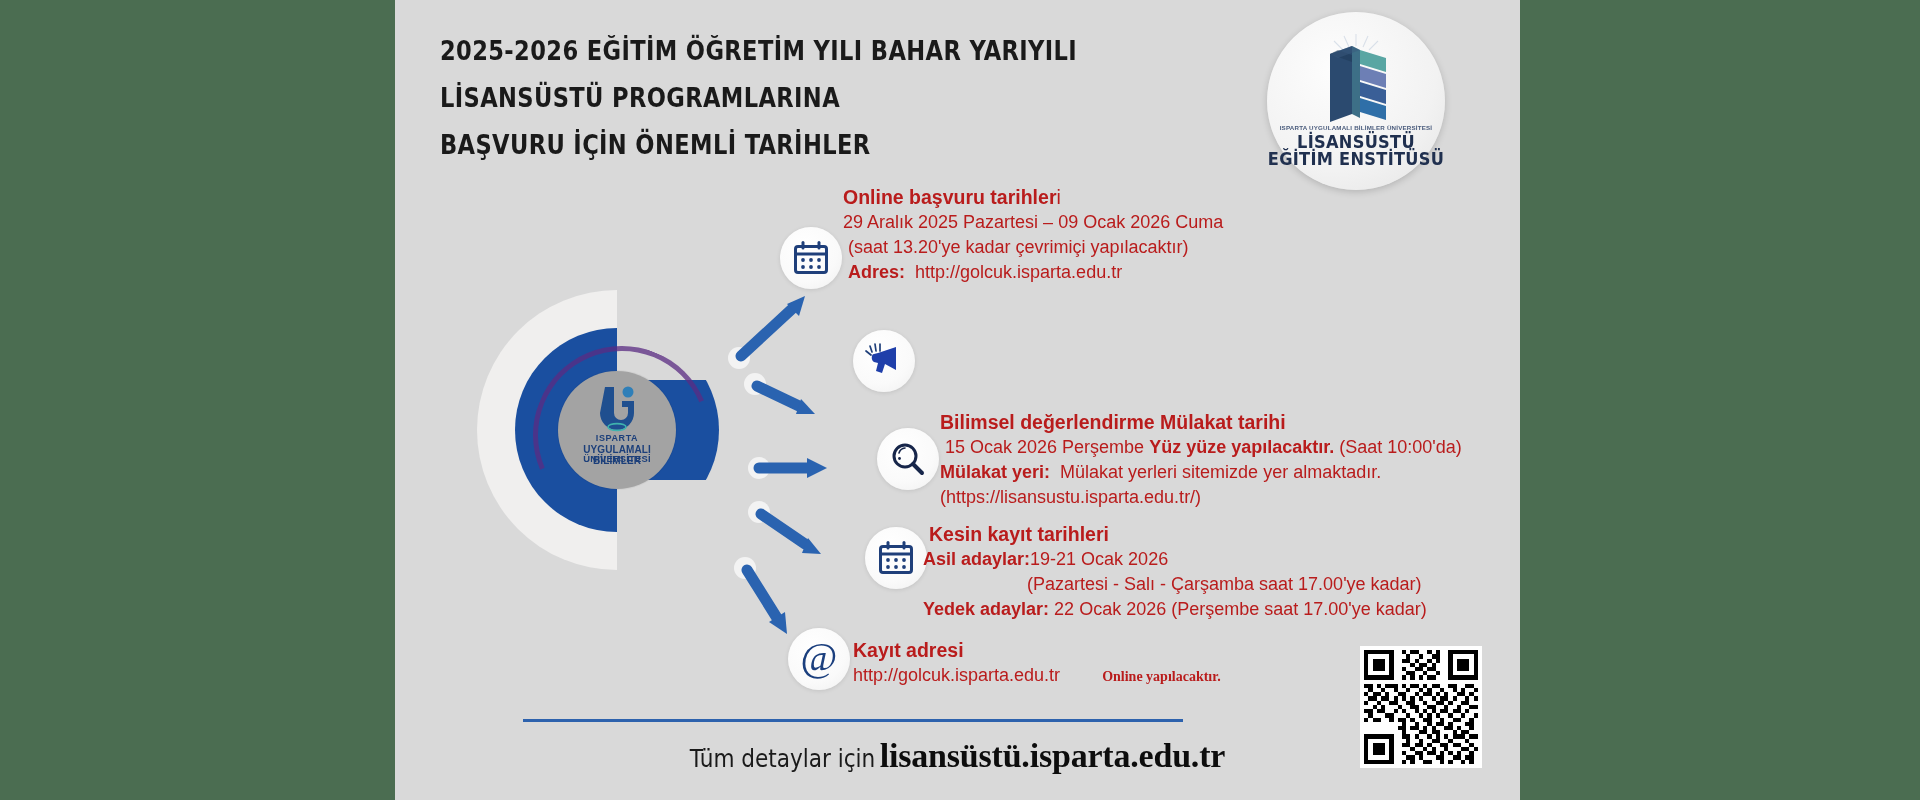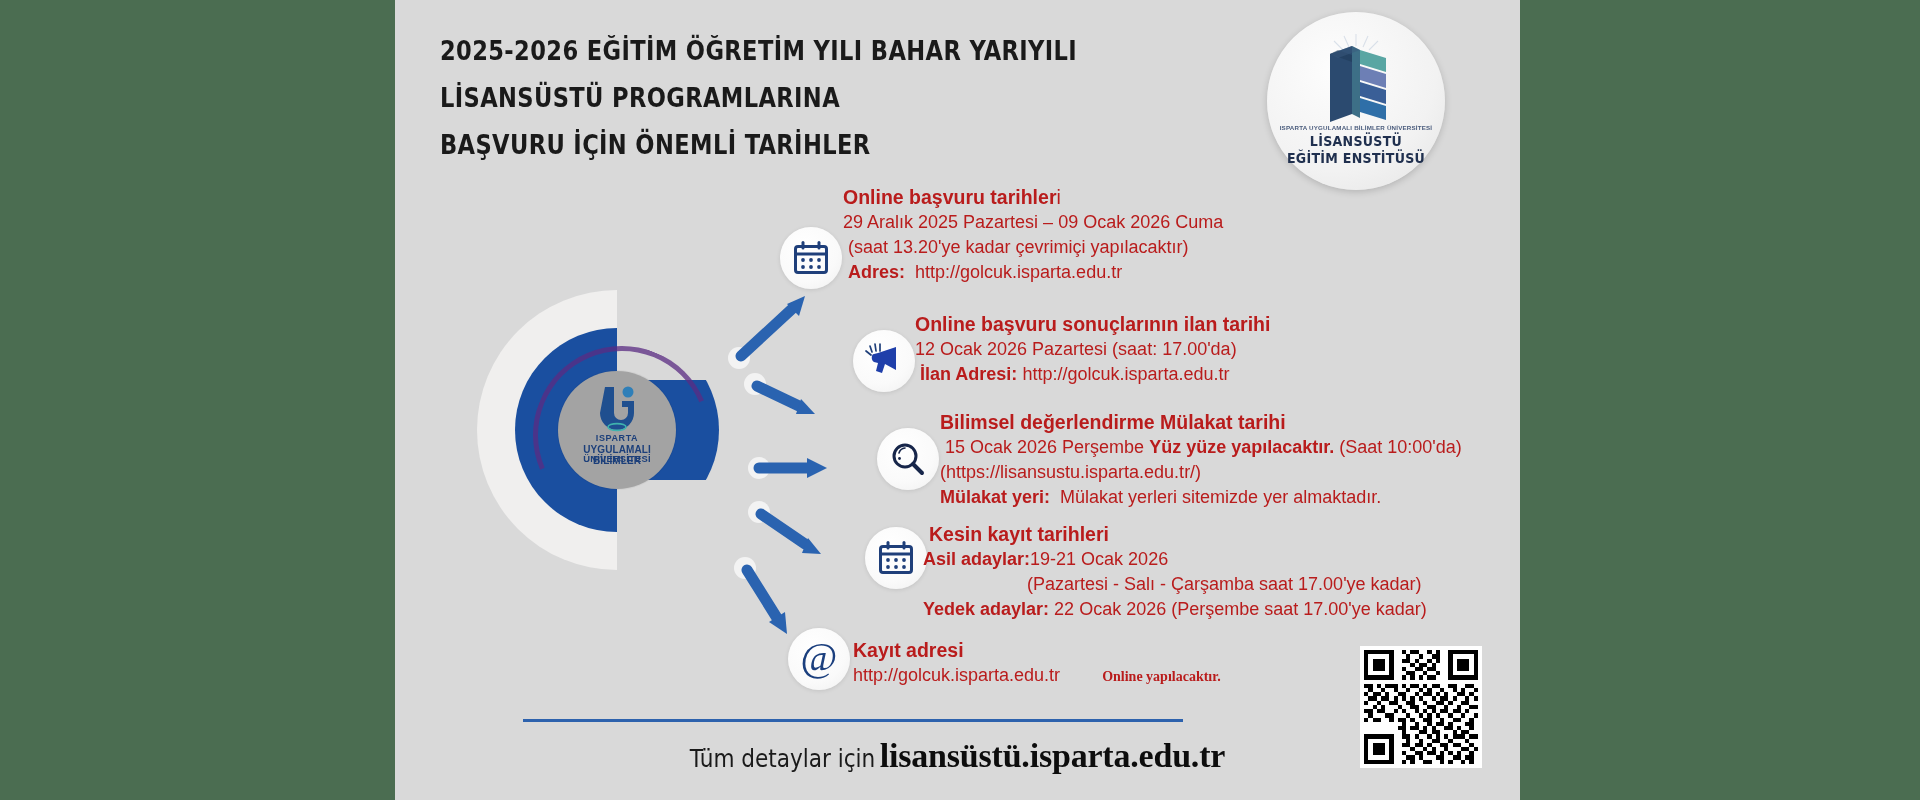--- a/index.html
+++ b/index.html
@@ -35,21 +35,21 @@
     box-shadow:0 2px 7px rgba(0,0,0,.17);
   }
   .inst-logo .book{position:absolute;left:50%;top:20px;transform:translateX(-50%);}
   .inst-logo .lg-t1{
     position:absolute;left:0;right:0;top:112px;text-align:center;
     font-size:6.2px;letter-spacing:.2px;color:#2a3f66;font-weight:bold;opacity:.85;
   }
   .inst-logo .lg-t2{
     position:absolute;left:0;right:0;top:121px;text-align:center;
     font-family:"DejaVu Sans Condensed","Liberation Sans",sans-serif;
-    font-size:14px;font-weight:bold;color:#20304f;letter-spacing:.3px;line-height:17px;
+    font-size:18px;font-weight:bold;color:#20304f;letter-spacing:.3px;line-height:17px;
   }
 
   
   .halo{
     position:absolute;left:82px;top:290px;width:280px;height:280px;border-radius:50%;
     background:#f0efee;
   }
   .halo-cut{position:absolute;left:222px;top:290px;width:142px;height:280px;background:#d9d9d9;}
   .ring{
     position:absolute;left:120px;top:328px;width:204px;height:204px;border-radius:50%;
@@ -222,39 +222,34 @@
       <svg width="38" height="36" viewBox="0 0 38 36">
         <g stroke="#1f3f7a" stroke-width="1.7" stroke-linecap="round">
           <line x1="5" y1="3" x2="7" y2="9"></line>
             <line x1="10" y1="1" x2="11" y2="8"></line>
             <line x1="15" y1="1" x2="15" y2="8"></line>
           <line x1="1" y1="8" x2="6" y2="12"></line>
         </g>
         <path d="M13 10 L31 4 L31 27 L20 21 L17 30 L11 28 L13 20 L9 19 C6 18 6 11 9 11 Z" fill="#1f3faa"></path>
       </svg>
     </div>
-    <div class="tblock" style="left:520px;top:312px;">
-      <div class="hd">Online başvuru sonuçlarının ilan tarihi</div>
-      <div class="ln">12 Ocak 2026 Pazartesi (saat: 17.00'da)</div>
-      <div class="ln" style="padding-left:5px;"><span class="b">İlan Adresi:</span> <span>http://golcuk.isparta.edu.tr</span></div>
-    </div>
 
     <div class="bubble" style="left:482px;top:428px;width:62px;height:62px;">
       <svg width="36" height="36" viewBox="0 0 36 36">
         <circle cx="15" cy="15" r="11" fill="none" stroke="#17264a" stroke-width="3"></circle>
         <path d="M9 12 a7 7 0 0 1 6 -5" fill="none" stroke="#17264a" stroke-width="1.6" stroke-linecap="round"></path>
         <circle cx="9.5" cy="17.5" r="1.4" fill="#17264a"></circle>
         <line x1="23" y1="23" x2="32" y2="32" stroke="#17264a" stroke-width="4" stroke-linecap="round"></line>
       </svg>
     </div>
     <div class="tblock" style="left:545px;top:410px;">
       <div class="hd">Bilimsel değerlendirme Mülakat tarihi</div>
       <div class="ln" style="padding-left:5px;"><span>15 Ocak 2026 Perşembe </span><span class="b">Yüz yüze yapılacaktır.</span><span> (Saat 10:00'da)</span></div>
+      <div class="ln"><span class="b">Mülakat yeri:</span>&nbsp; <span>Mülakat yerleri sitemizde yer almaktadır.</span></div>
       <div class="ln">(https://lisansustu.isparta.edu.tr/)</div>
-      <div class="ln"><span class="b">Mülakat yeri:</span>&nbsp; <span>Mülakat yerleri sitemizde yer almaktadır.</span></div>
     </div>
 
     <div class="bubble" style="left:470px;top:527px;width:62px;height:62px;">
       <svg width="36" height="34" viewBox="0 0 36 34">
         <rect x="2.5" y="5.5" width="31" height="26" rx="2.5" fill="none" stroke="#1f3f7a" stroke-width="3"></rect>
         <line x1="2.5" y1="13" x2="33.5" y2="13" stroke="#1f3f7a" stroke-width="3"></line>
         <line x1="10" y1="1.5" x2="10" y2="7" stroke="#1f3f7a" stroke-width="3" stroke-linecap="round"></line>
         <line x1="26" y1="1.5" x2="26" y2="7" stroke="#1f3f7a" stroke-width="3" stroke-linecap="round"></line>
         <g fill="#1f3f7a">
           <circle cx="10" cy="19" r="1.9"></circle>

